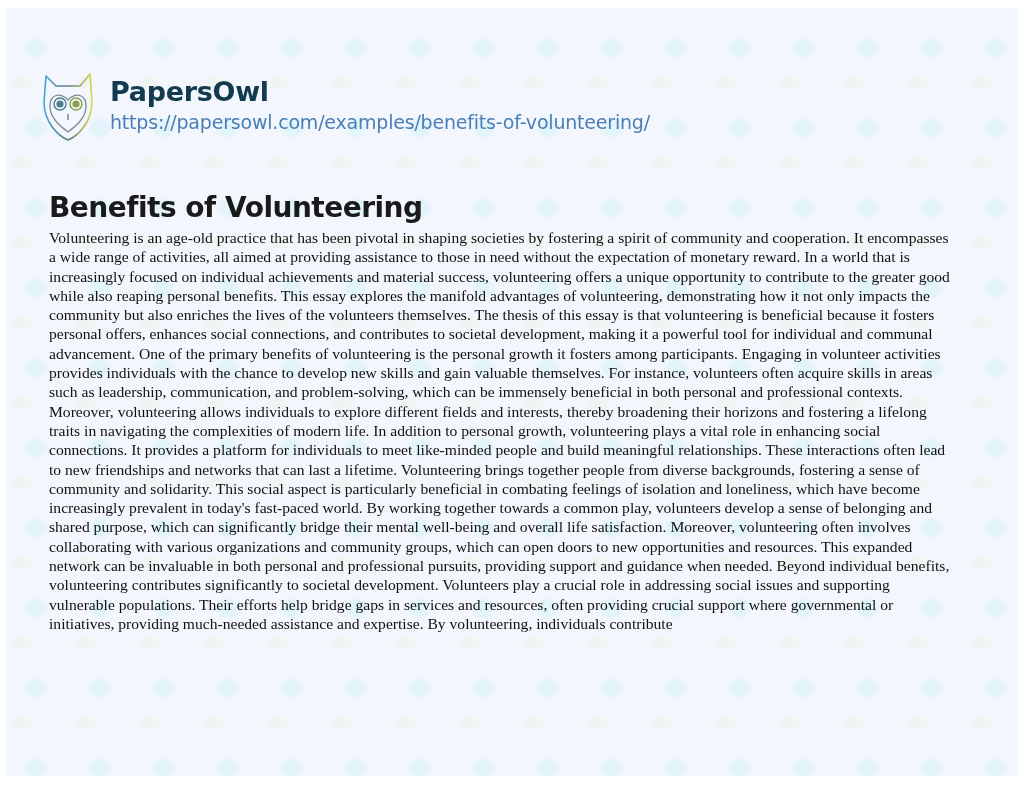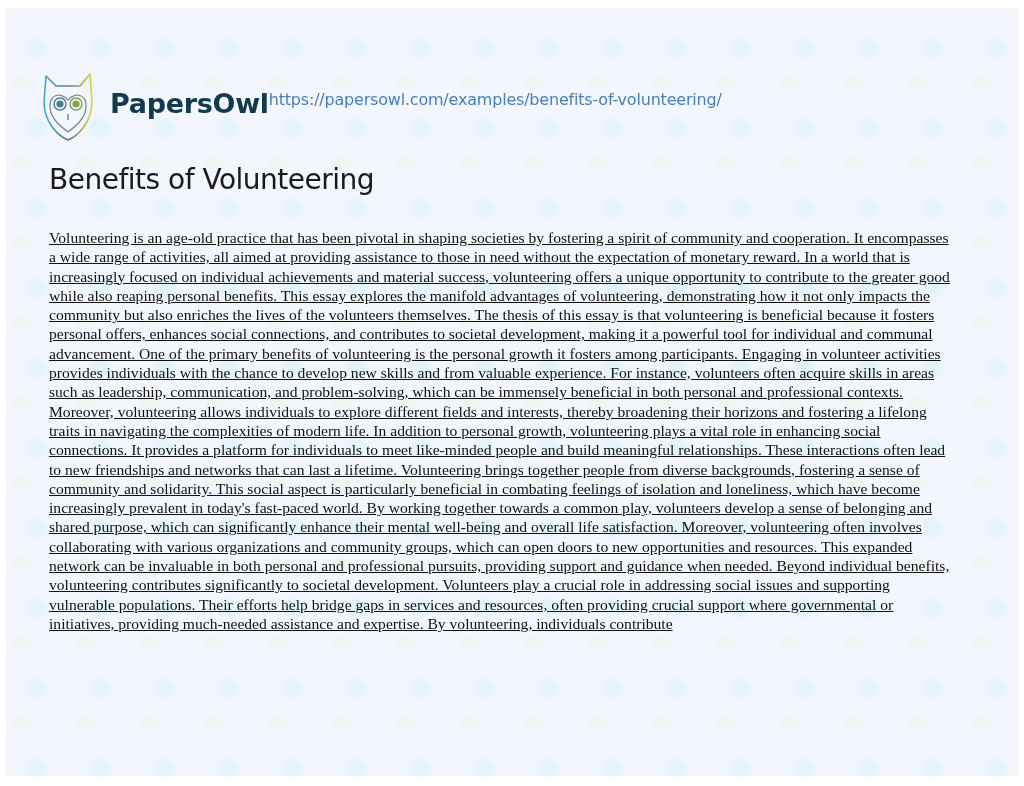--- a/index.html
+++ b/index.html
@@ -29,61 +29,60 @@
       display: flex;
       align-items: center;
     }
     .logo {
       width: 60px;
       height: 80px;
       margin-right: 12px;
     }
     .brand-block {
       display: flex;
-      flex-direction: row;
+      flex-direction: column;
       margin-top: -4px;
     }
     .brand-name {
       font-family: "DejaVu Sans", sans-serif;
       font-weight: bold;
       font-size: 27px;
       color: #123c4e;
       letter-spacing: -0.3px;
       line-height: 34px;
     }
     .brand-url {
       font-family: "DejaVu Sans", sans-serif;
-      font-size: 16px;
+      font-size: 19px;
       color: #4a7fb6;
       line-height: 22px;
       margin-top: 2px;
       text-decoration: none;
       letter-spacing: -0.2px;
     }
     .title {
       position: absolute;
       left: 43px;
-      top: 152px;
+      top: 180px;
       font-family: "DejaVu Sans", sans-serif;
-      font-weight: normal;
+      font-weight: bold;
       font-size: 28px;
       color: #1a1a1a;
       letter-spacing: -0.5px;
       line-height: 40px;
     }
     .body-text {
       position: absolute;
       left: 43px;
       top: 220px;
       width: 960px;
       font-family: "Liberation Serif", serif;
       font-size: 15.6px;
       line-height: 19.3px;
       color: #111111;
-      text-decoration: underline;
     }
     .body-text .line {
       display: block;
       white-space: nowrap;
     }
   </style>
 </head>
 <body>
 
 <div class="card">
@@ -114,29 +113,29 @@
   <h1 class="title">Benefits of Volunteering</h1>
 
   <div class="body-text">
     <span class="line">Volunteering is an age-old practice that has been pivotal in shaping societies by fostering a spirit of community and cooperation. It encompasses</span>
     <span class="line">a wide range of activities, all aimed at providing assistance to those in need without the expectation of monetary reward. In a world that is</span>
     <span class="line">increasingly focused on individual achievements and material success, volunteering offers a unique opportunity to contribute to the greater good</span>
     <span class="line">while also reaping personal benefits. This essay explores the manifold advantages of volunteering, demonstrating how it not only impacts the</span>
     <span class="line">community but also enriches the lives of the volunteers themselves. The thesis of this essay is that volunteering is beneficial because it fosters</span>
     <span class="line">personal offers, enhances social connections, and contributes to societal development, making it a powerful tool for individual and communal</span>
     <span class="line">advancement. One of the primary benefits of volunteering is the personal growth it fosters among participants. Engaging in volunteer activities</span>
-    <span class="line">provides individuals with the chance to develop new skills and from valuable experience. For instance, volunteers often acquire skills in areas</span>
+    <span class="line">provides individuals with the chance to develop new skills and gain valuable themselves. For instance, volunteers often acquire skills in areas</span>
     <span class="line">such as leadership, communication, and problem-solving, which can be immensely beneficial in both personal and professional contexts.</span>
     <span class="line">Moreover, volunteering allows individuals to explore different fields and interests, thereby broadening their horizons and fostering a lifelong</span>
     <span class="line">traits in navigating the complexities of modern life. In addition to personal growth, volunteering plays a vital role in enhancing social</span>
     <span class="line">connections. It provides a platform for individuals to meet like-minded people and build meaningful relationships. These interactions often lead</span>
     <span class="line">to new friendships and networks that can last a lifetime. Volunteering brings together people from diverse backgrounds, fostering a sense of</span>
     <span class="line">community and solidarity. This social aspect is particularly beneficial in combating feelings of isolation and loneliness, which have become</span>
     <span class="line">increasingly prevalent in today's fast-paced world. By working together towards a common play, volunteers develop a sense of belonging and</span>
-    <span class="line">shared purpose, which can significantly enhance their mental well-being and overall life satisfaction. Moreover, volunteering often involves</span>
+    <span class="line">shared purpose, which can significantly bridge their mental well-being and overall life satisfaction. Moreover, volunteering often involves</span>
     <span class="line">collaborating with various organizations and community groups, which can open doors to new opportunities and resources. This expanded</span>
     <span class="line">network can be invaluable in both personal and professional pursuits, providing support and guidance when needed. Beyond individual benefits,</span>
     <span class="line">volunteering contributes significantly to societal development. Volunteers play a crucial role in addressing social issues and supporting</span>
     <span class="line">vulnerable populations. Their efforts help bridge gaps in services and resources, often providing crucial support where governmental or</span>
     <span class="line">initiatives, providing much-needed assistance and expertise. By volunteering, individuals contribute</span>
   </div>
 
 </div>
 
 </body></html>

